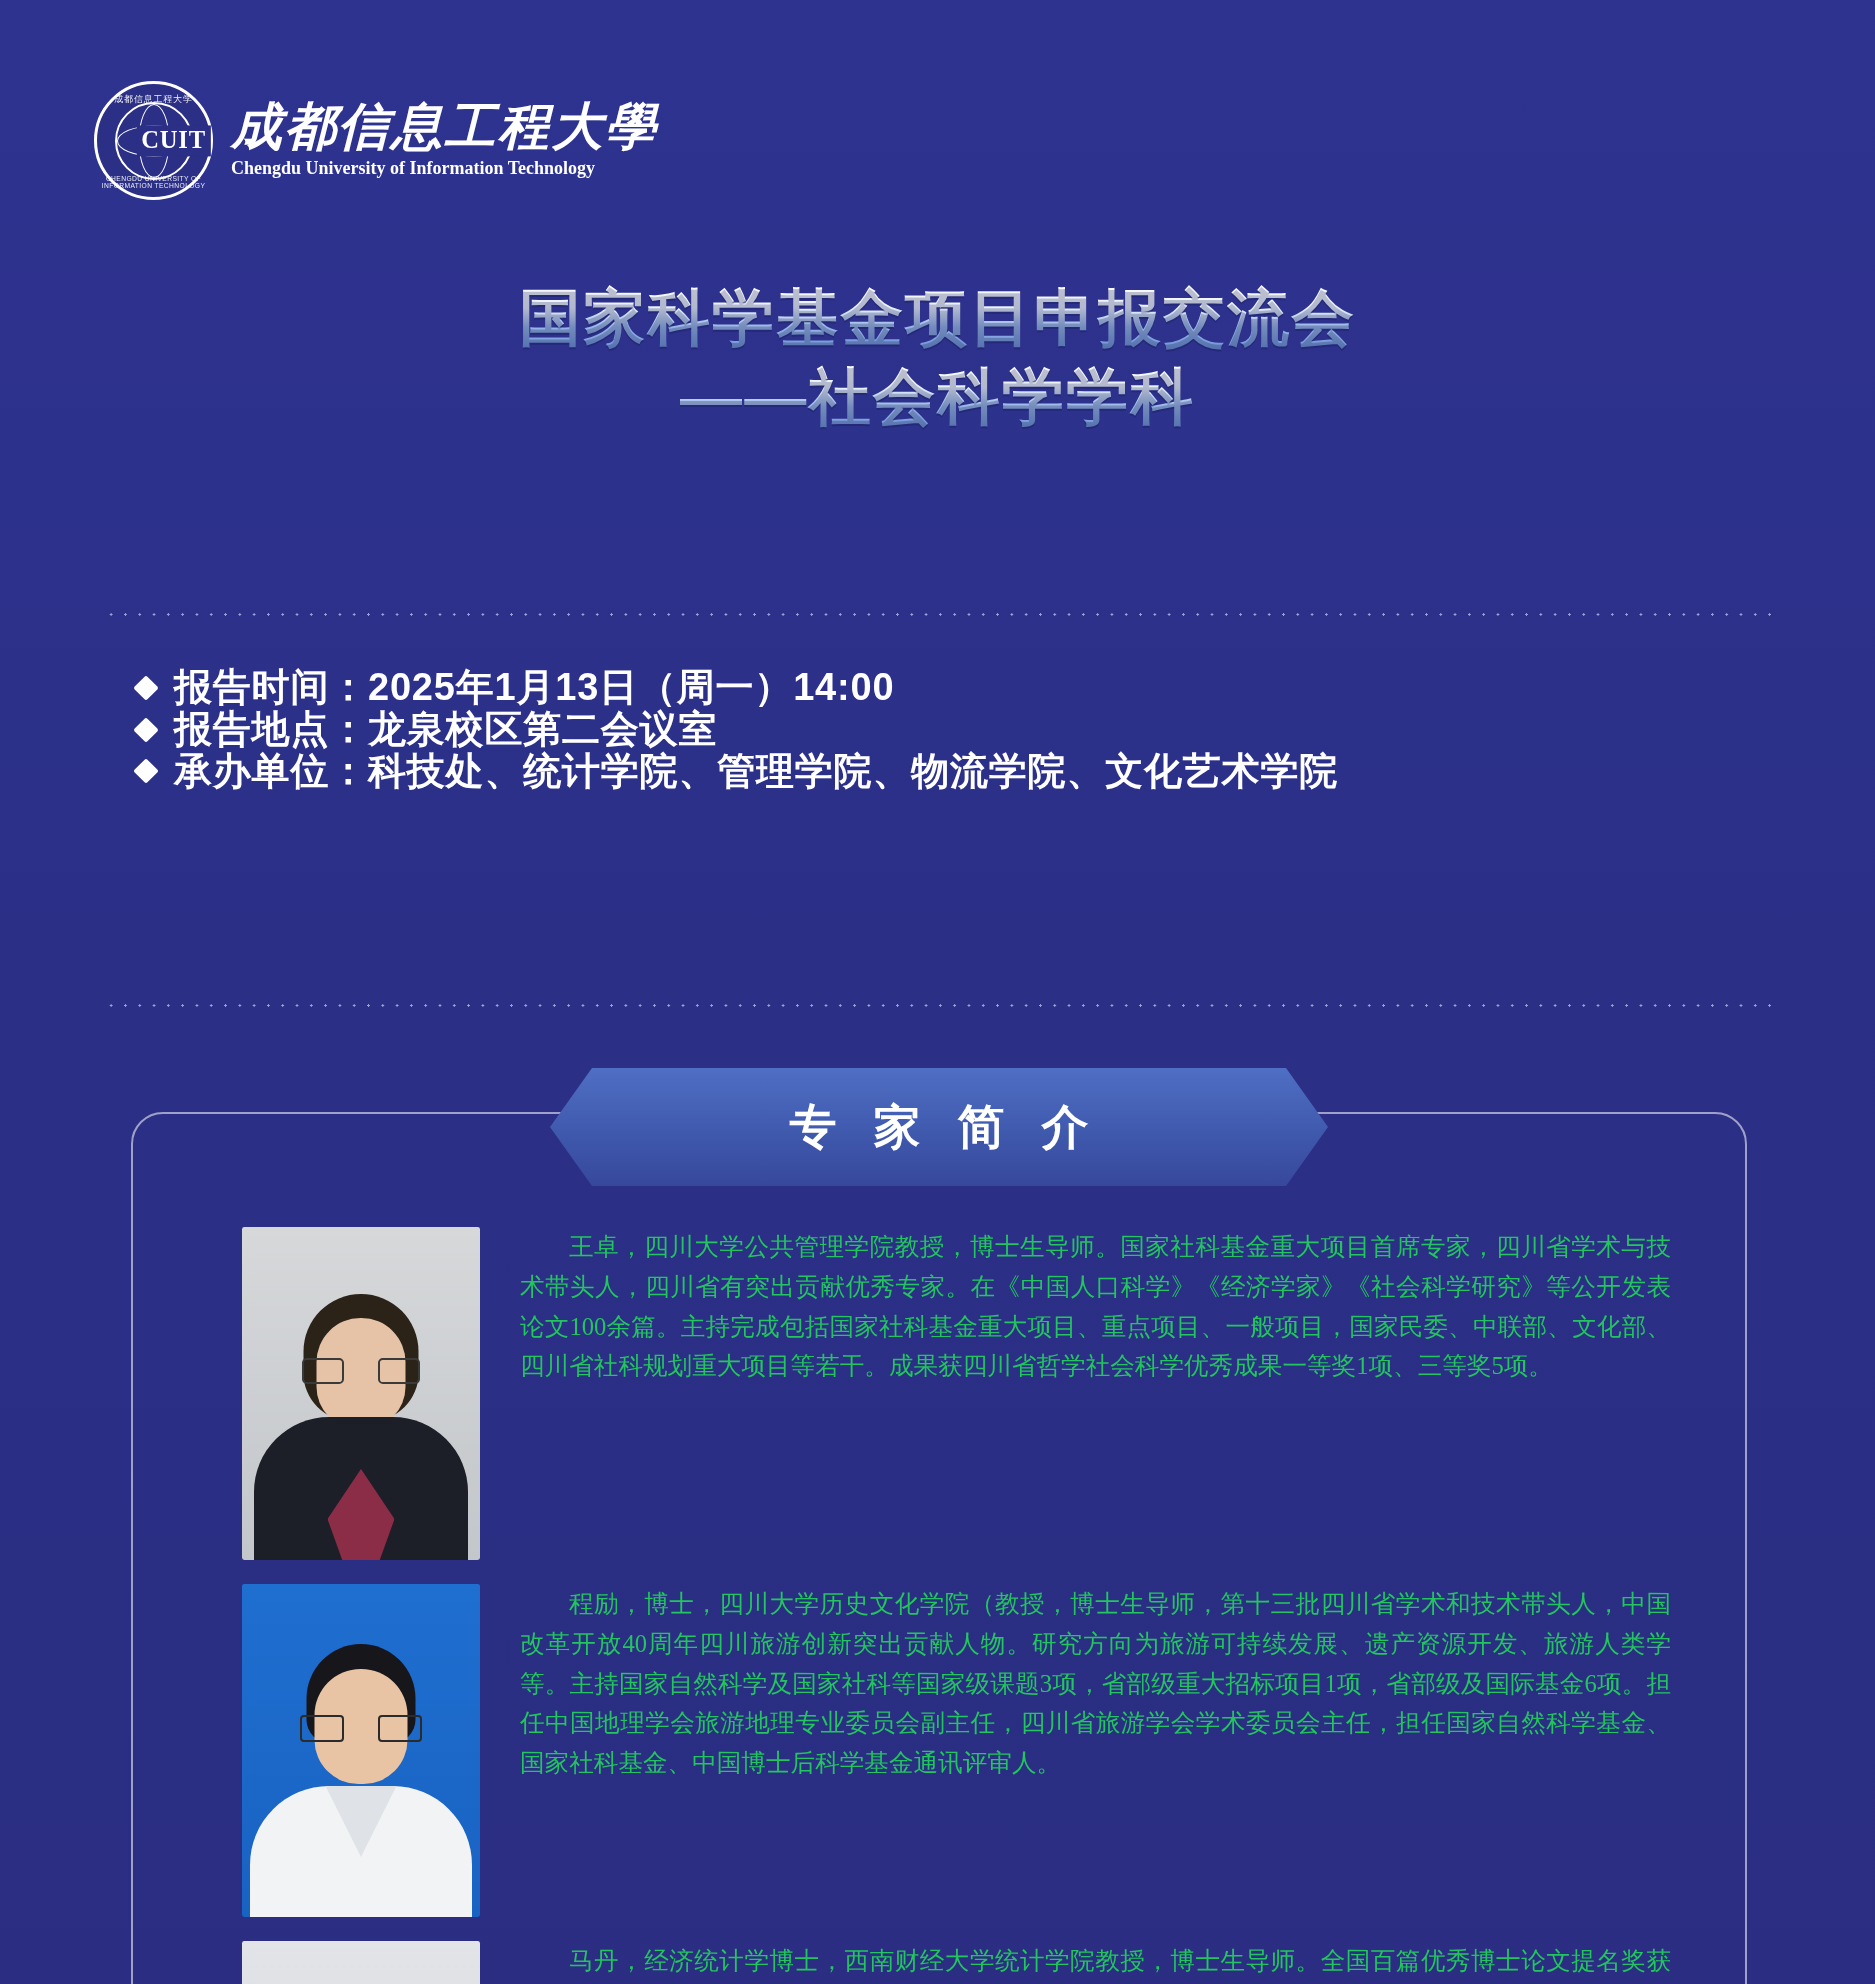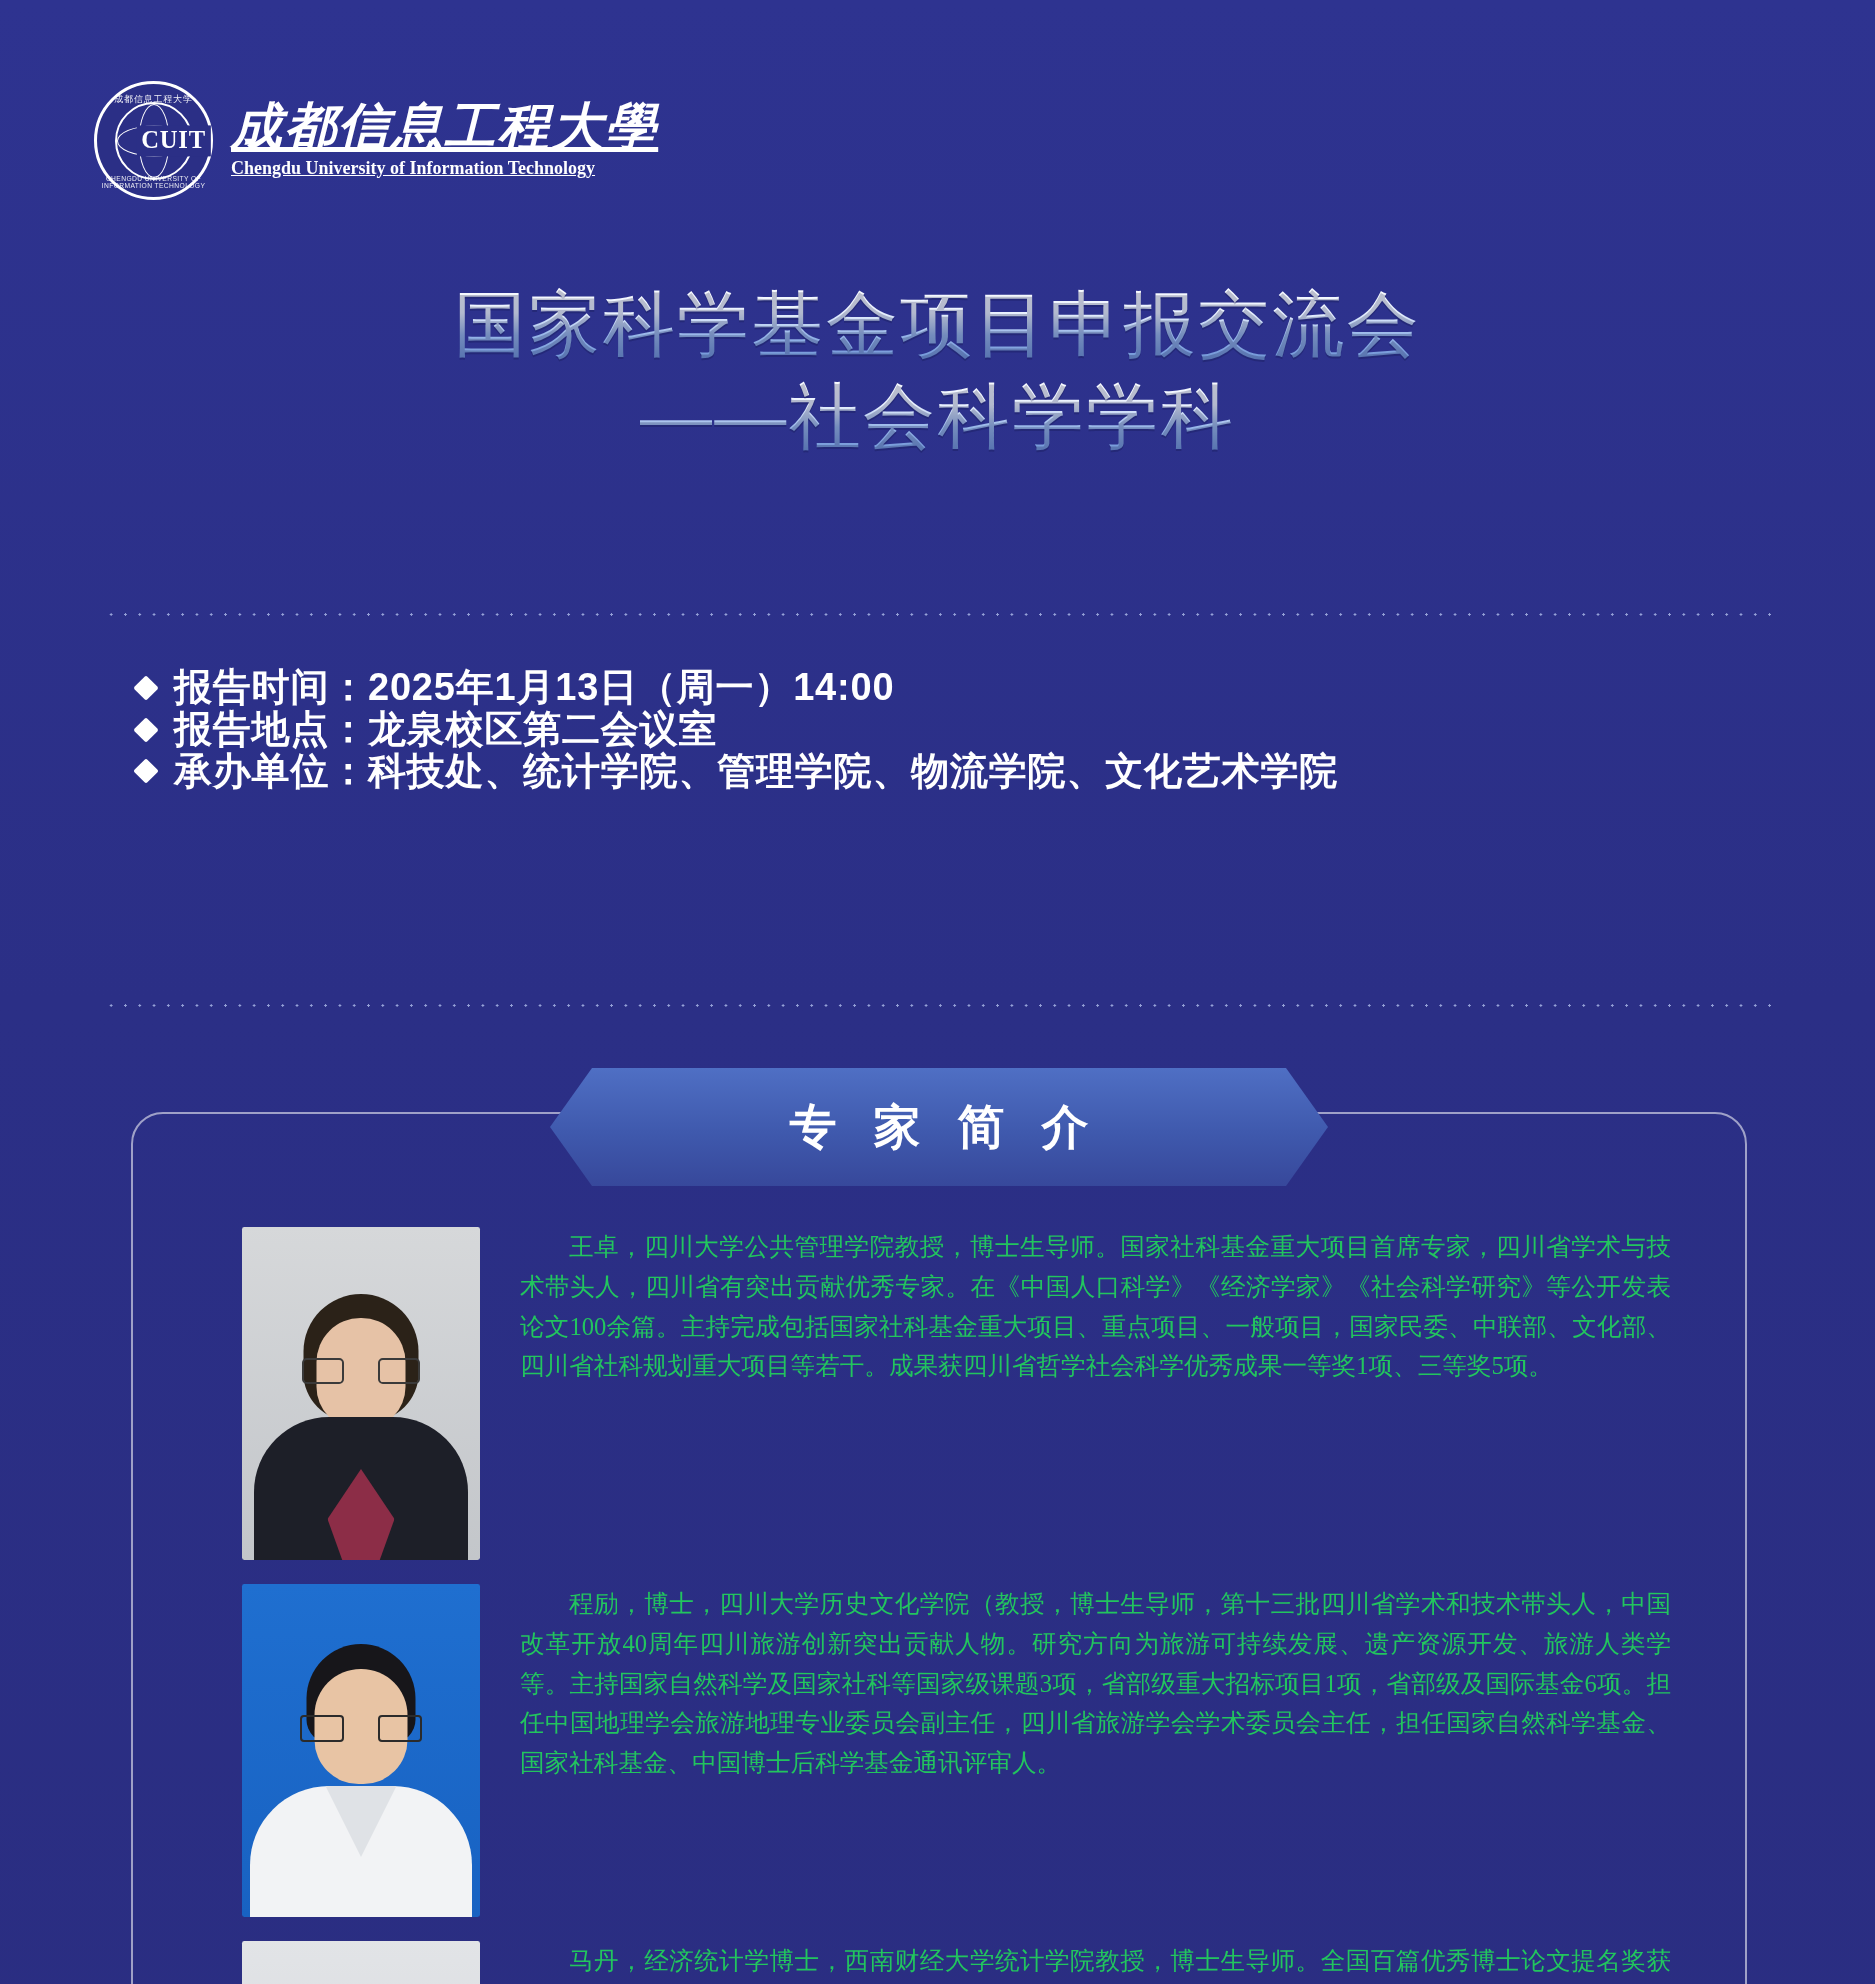--- a/index.html
+++ b/index.html
@@ -81,21 +81,21 @@
     font-size: 24.6px;
     font-weight: bold;
     letter-spacing: 0.8px;
     color: #ffffff;
     background: #2b2f86;
     padding: 1.6px 4.8px;
     z-index: 2;
     font-family: "Liberation Serif", serif;
     margin-left: 20px;
   }
-  .logo-names { display: flex; flex-direction: column; gap: 5.6px; text-decoration: underline; }
+  .logo-names { display: flex; flex-direction: column; gap: 5.6px; }
   .logo-cn {
     font-size: 51px;
     font-weight: bold;
     letter-spacing: 2.4px;
     font-family: "Liberation Serif", "DejaVu Serif", serif;
     font-style: italic;
     line-height: 1;
     color: #ffffff;
     white-space: nowrap;
   }
@@ -109,22 +109,22 @@
   }
 
   
   .title-wrap {
     position: absolute;
     left: 0; right: 0;
     top: 278px;
     text-align: center;
   }
   .title-line {
-    font-size: 72px;
-    font-weight: normal;
+    font-size: 62px;
+    font-weight: bold;
     letter-spacing: 2.4px;
     line-height: 1.28;
     font-family: "Liberation Sans", "DejaVu Sans", sans-serif;
     background: linear-gradient(180deg, #ffffff 0%, #eaf2ff 38%, #97b6e8 62%, #5f86cf 100%);
     -webkit-background-clip: text;
     background-clip: text;
     color: transparent;
     text-shadow: 0 2.4px 0 rgba(10,14,60,.25);
     white-space: nowrap;
   }

